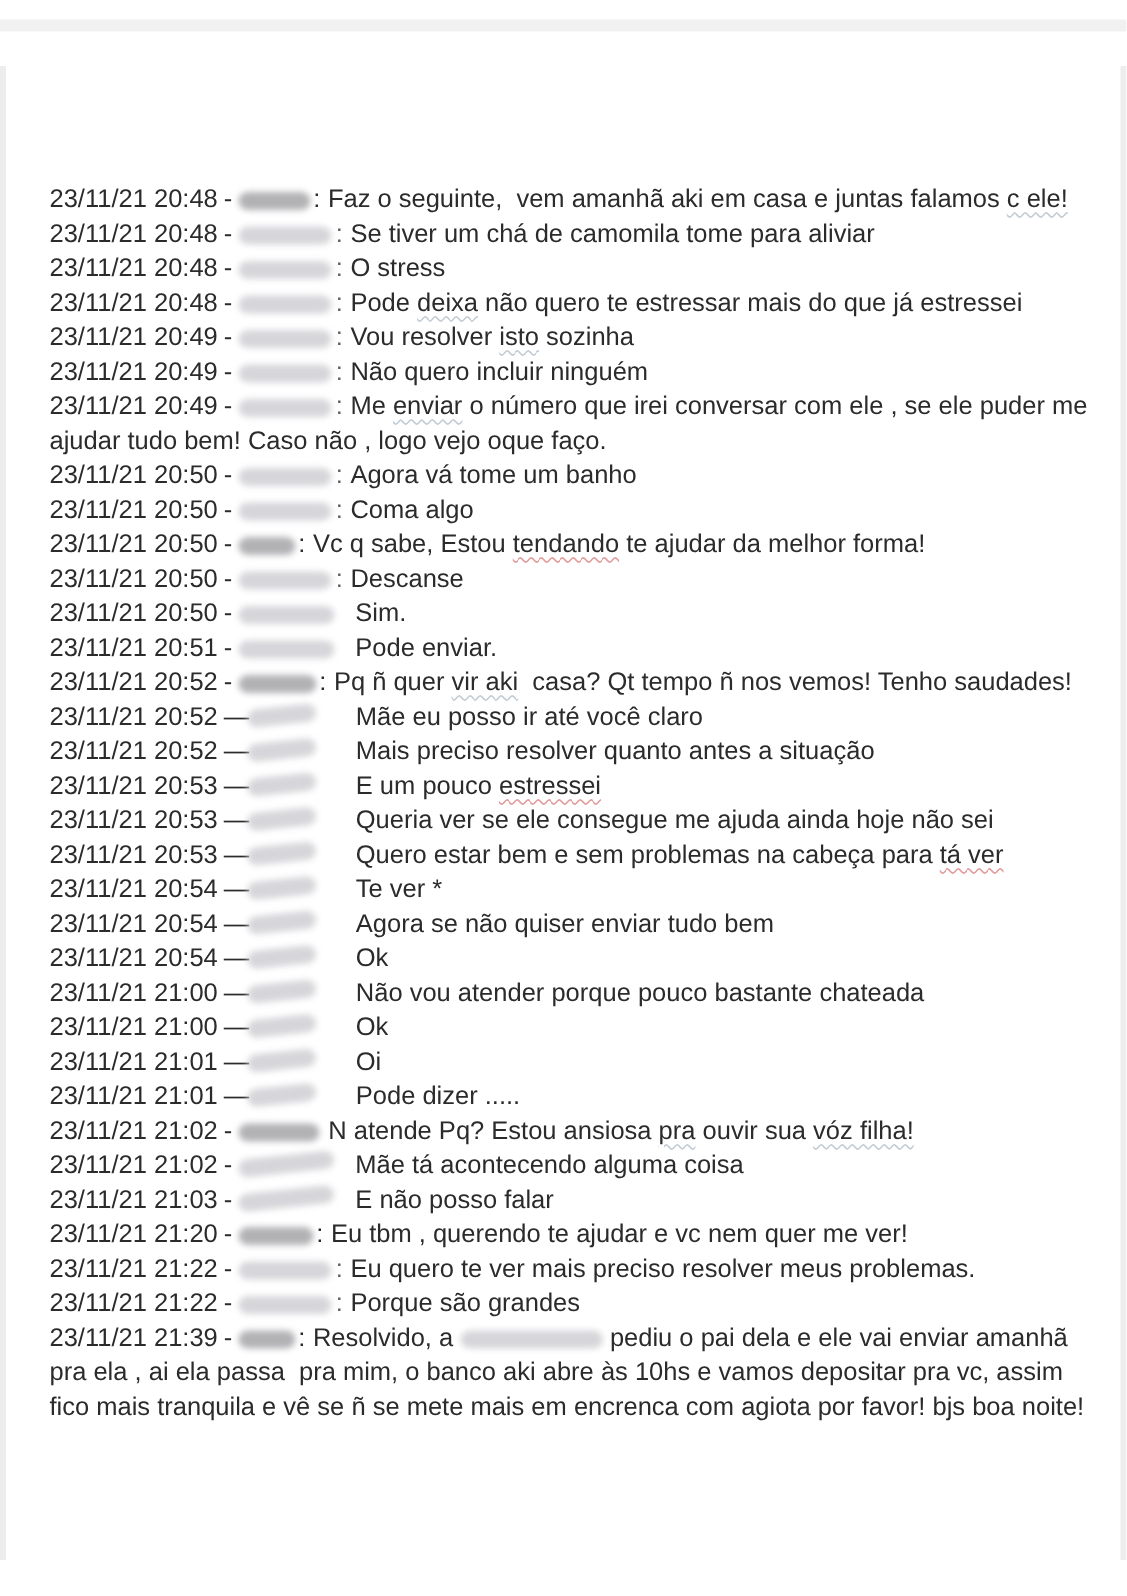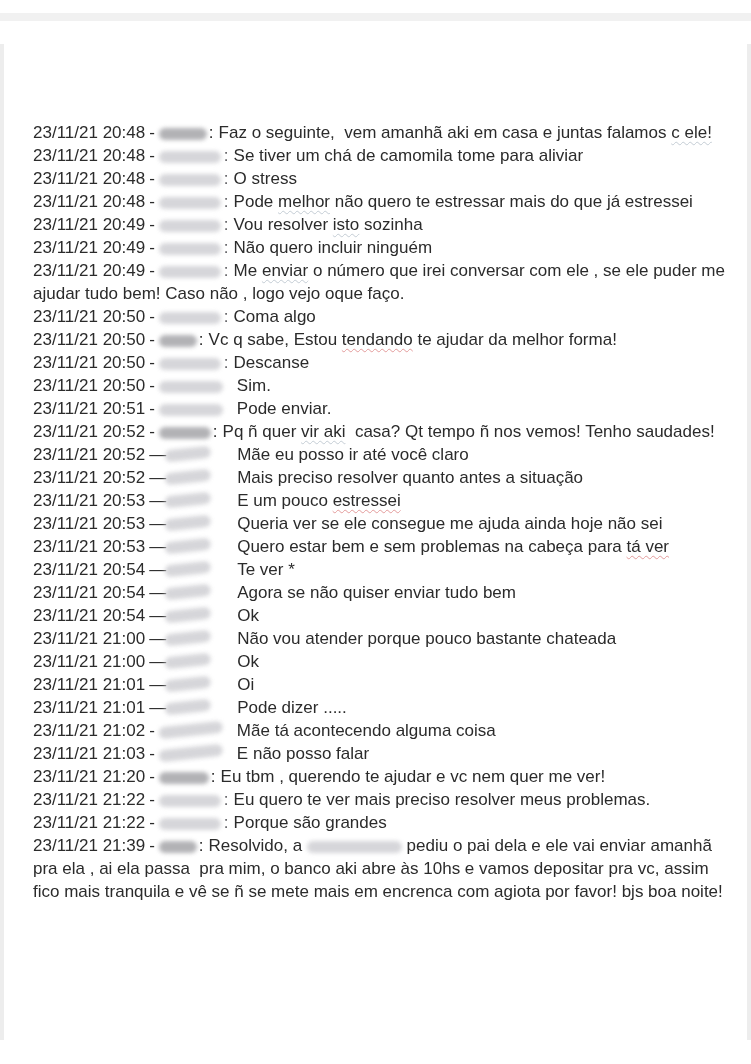--- a/index.html
+++ b/index.html
@@ -44,42 +44,44 @@
 
 <div class="scan-band"></div>
 <div class="scan-edge left"></div>
 <div class="scan-edge right"></div>
 
 <div class="page">
   <div id="chat-log">
       <div class="line"><span class="time">23/11/21 20:48</span><span class="sep">-</span><span class="blur dark" style="width: 48px; margin-right: 2px;"></span><span class="colon">:</span><span class="msg">Faz o seguinte,  vem amanhã aki em casa e juntas falamos <span class="mark-gray">c ele!</span></span></div>
       <div class="line"><span class="time">23/11/21 20:48</span><span class="sep">-</span><span class="blur light" style="width: 62px; margin-right: 3px;"></span><span class="colon faint">:</span><span class="msg">Se tiver um chá de camomila tome para aliviar</span></div>
       <div class="line"><span class="time">23/11/21 20:48</span><span class="sep">-</span><span class="blur light" style="width: 62px; margin-right: 3px;"></span><span class="colon faint">:</span><span class="msg">O stress</span></div>
-      <div class="line"><span class="time">23/11/21 20:48</span><span class="sep">-</span><span class="blur light" style="width: 62px; margin-right: 3px;"></span><span class="colon faint">:</span><span class="msg">Pode <span class="mark-gray">melhor</span> não quero te estressar mais do que já estressei</span></div>
+      <div class="line"><span class="time">23/11/21 20:48</span><span class="sep">-</span><span class="blur light" style="width: 62px; margin-right: 3px;"></span><span class="colon faint">:</span><span class="msg">Pode <span class="mark-gray">deixa</span> não quero te estressar mais do que já estressei</span></div>
       <div class="line"><span class="time">23/11/21 20:49</span><span class="sep">-</span><span class="blur light" style="width: 62px; margin-right: 3px;"></span><span class="colon faint">:</span><span class="msg">Vou resolver <span class="mark-gray">isto</span> sozinha</span></div>
       <div class="line"><span class="time">23/11/21 20:49</span><span class="sep">-</span><span class="blur light" style="width: 62px; margin-right: 3px;"></span><span class="colon faint">:</span><span class="msg">Não quero incluir ninguém</span></div>
       <div class="line"><span class="time">23/11/21 20:49</span><span class="sep">-</span><span class="blur light" style="width: 62px; margin-right: 3px;"></span><span class="colon faint">:</span><span class="msg">Me <span class="mark-gray">enviar</span> o número que irei conversar com ele , se ele puder me ajudar tudo bem! Caso não , logo vejo oque faço.</span></div>
+      <div class="line"><span class="time">23/11/21 20:50</span><span class="sep">-</span><span class="blur light" style="width: 62px; margin-right: 3px;"></span><span class="colon faint">:</span><span class="msg">Agora vá tome um banho</span></div>
       <div class="line"><span class="time">23/11/21 20:50</span><span class="sep">-</span><span class="blur light" style="width: 62px; margin-right: 3px;"></span><span class="colon faint">:</span><span class="msg">Coma algo</span></div>
       <div class="line"><span class="time">23/11/21 20:50</span><span class="sep">-</span><span class="blur dark" style="width: 38px; margin-right: 2px;"></span><span class="colon">:</span><span class="msg">Vc q sabe, Estou <span class="mark-red">tendando</span> te ajudar da melhor forma!</span></div>
       <div class="line"><span class="time">23/11/21 20:50</span><span class="sep">-</span><span class="blur light" style="width: 62px; margin-right: 3px;"></span><span class="colon faint">:</span><span class="msg">Descanse</span></div>
       <div class="line"><span class="time">23/11/21 20:50</span><span class="sep">-</span><span class="blur light" style="width: 64px; margin-right: 14px;"></span><span class="msg">Sim.</span></div>
       <div class="line"><span class="time">23/11/21 20:51</span><span class="sep">-</span><span class="blur light" style="width: 64px; margin-right: 14px;"></span><span class="msg">Pode enviar.</span></div>
       <div class="line"><span class="time">23/11/21 20:52</span><span class="sep">-</span><span class="blur dark" style="width: 52px; margin-right: 2px;"></span><span class="colon">:</span><span class="msg">Pq ñ quer <span class="mark-gray">vir aki</span>  casa? Qt tempo ñ nos vemos! Tenho saudades!</span></div>
       <div class="line"><span class="time">23/11/21 20:52</span><span class="sep em">—</span><span class="blur light tilt" style="width: 46px; margin-right: 26px;"></span><span class="msg">Mãe eu posso ir até você claro</span></div>
       <div class="line"><span class="time">23/11/21 20:52</span><span class="sep em">—</span><span class="blur light tilt" style="width: 46px; margin-right: 26px;"></span><span class="msg">Mais preciso resolver quanto antes a situação</span></div>
       <div class="line"><span class="time">23/11/21 20:53</span><span class="sep em">—</span><span class="blur light tilt" style="width: 46px; margin-right: 26px;"></span><span class="msg">E um pouco <span class="mark-red">estressei</span></span></div>
       <div class="line"><span class="time">23/11/21 20:53</span><span class="sep em">—</span><span class="blur light tilt" style="width: 46px; margin-right: 26px;"></span><span class="msg">Queria ver se ele consegue me ajuda ainda hoje não sei</span></div>
       <div class="line"><span class="time">23/11/21 20:53</span><span class="sep em">—</span><span class="blur light tilt" style="width: 46px; margin-right: 26px;"></span><span class="msg">Quero estar bem e sem problemas na cabeça para <span class="mark-red">tá ver</span></span></div>
       <div class="line"><span class="time">23/11/21 20:54</span><span class="sep em">—</span><span class="blur light tilt" style="width: 46px; margin-right: 26px;"></span><span class="msg">Te ver *</span></div>
       <div class="line"><span class="time">23/11/21 20:54</span><span class="sep em">—</span><span class="blur light tilt" style="width: 46px; margin-right: 26px;"></span><span class="msg">Agora se não quiser enviar tudo bem</span></div>
       <div class="line"><span class="time">23/11/21 20:54</span><span class="sep em">—</span><span class="blur light tilt" style="width: 46px; margin-right: 26px;"></span><span class="msg">Ok</span></div>
       <div class="line"><span class="time">23/11/21 21:00</span><span class="sep em">—</span><span class="blur light tilt" style="width: 46px; margin-right: 26px;"></span><span class="msg">Não vou atender porque pouco bastante chateada</span></div>
       <div class="line"><span class="time">23/11/21 21:00</span><span class="sep em">—</span><span class="blur light tilt" style="width: 46px; margin-right: 26px;"></span><span class="msg">Ok</span></div>
       <div class="line"><span class="time">23/11/21 21:01</span><span class="sep em">—</span><span class="blur light tilt" style="width: 46px; margin-right: 26px;"></span><span class="msg">Oi</span></div>
       <div class="line"><span class="time">23/11/21 21:01</span><span class="sep em">—</span><span class="blur light tilt" style="width: 46px; margin-right: 26px;"></span><span class="msg">Pode dizer .....</span></div>
+      <div class="line"><span class="time">23/11/21 21:02</span><span class="sep">-</span><span class="blur dark" style="width: 54px; margin-right: 6px;"></span><span class="msg">N atende Pq? Estou ansiosa <span class="mark-gray">pra</span> ouvir sua <span class="mark-gray">vóz filha!</span></span></div>
       <div class="line"><span class="time">23/11/21 21:02</span><span class="sep">-</span><span class="blur light tilt" style="width: 64px; margin-right: 14px;"></span><span class="msg">Mãe tá acontecendo alguma coisa</span></div>
       <div class="line"><span class="time">23/11/21 21:03</span><span class="sep">-</span><span class="blur light tilt" style="width: 64px; margin-right: 14px;"></span><span class="msg">E não posso falar</span></div>
       <div class="line"><span class="time">23/11/21 21:20</span><span class="sep">-</span><span class="blur dark" style="width: 50px; margin-right: 2px;"></span><span class="colon">:</span><span class="msg">Eu tbm , querendo te ajudar e vc nem quer me ver!</span></div>
       <div class="line"><span class="time">23/11/21 21:22</span><span class="sep">-</span><span class="blur light" style="width: 62px; margin-right: 3px;"></span><span class="colon faint">:</span><span class="msg">Eu quero te ver mais preciso resolver meus problemas.</span></div>
       <div class="line"><span class="time">23/11/21 21:22</span><span class="sep">-</span><span class="blur light" style="width: 62px; margin-right: 3px;"></span><span class="colon faint">:</span><span class="msg">Porque são grandes</span></div>
       <div class="line"><span class="time">23/11/21 21:39</span><span class="sep">-</span><span class="blur dark" style="width: 38px; margin-right: 2px;"></span><span class="colon">:</span><span class="msg">Resolvido, a <span class="blur light" style="width: 95px;"></span> pediu o pai dela e ele vai enviar amanhã pra ela , ai ela passa  pra mim, o banco aki abre às 10hs e vamos depositar pra vc, assim fico mais tranquila e vê se ñ se mete mais em encrenca com agiota por favor! bjs boa noite!</span></div>
     </div>
 </div>
 
 </body></html>

